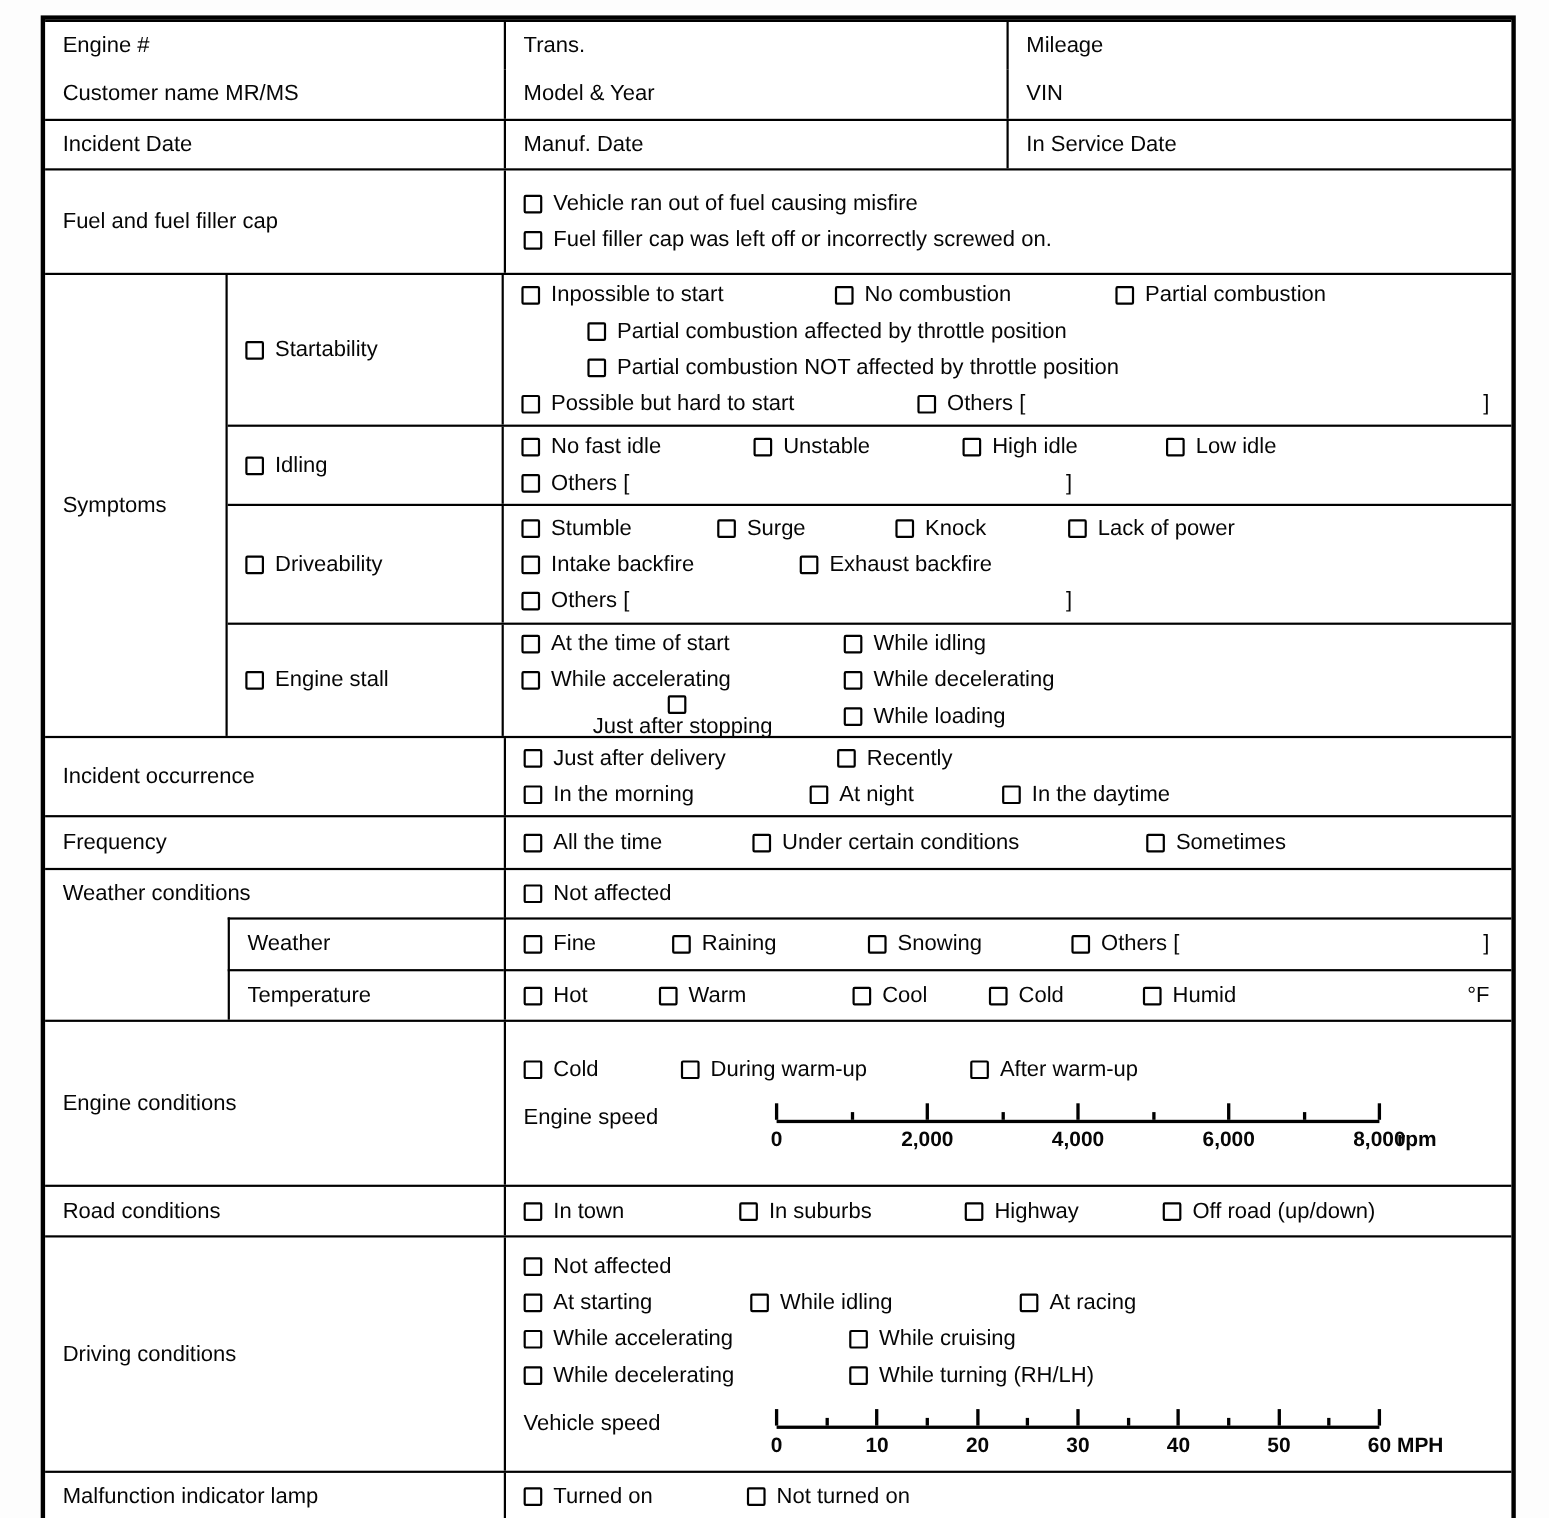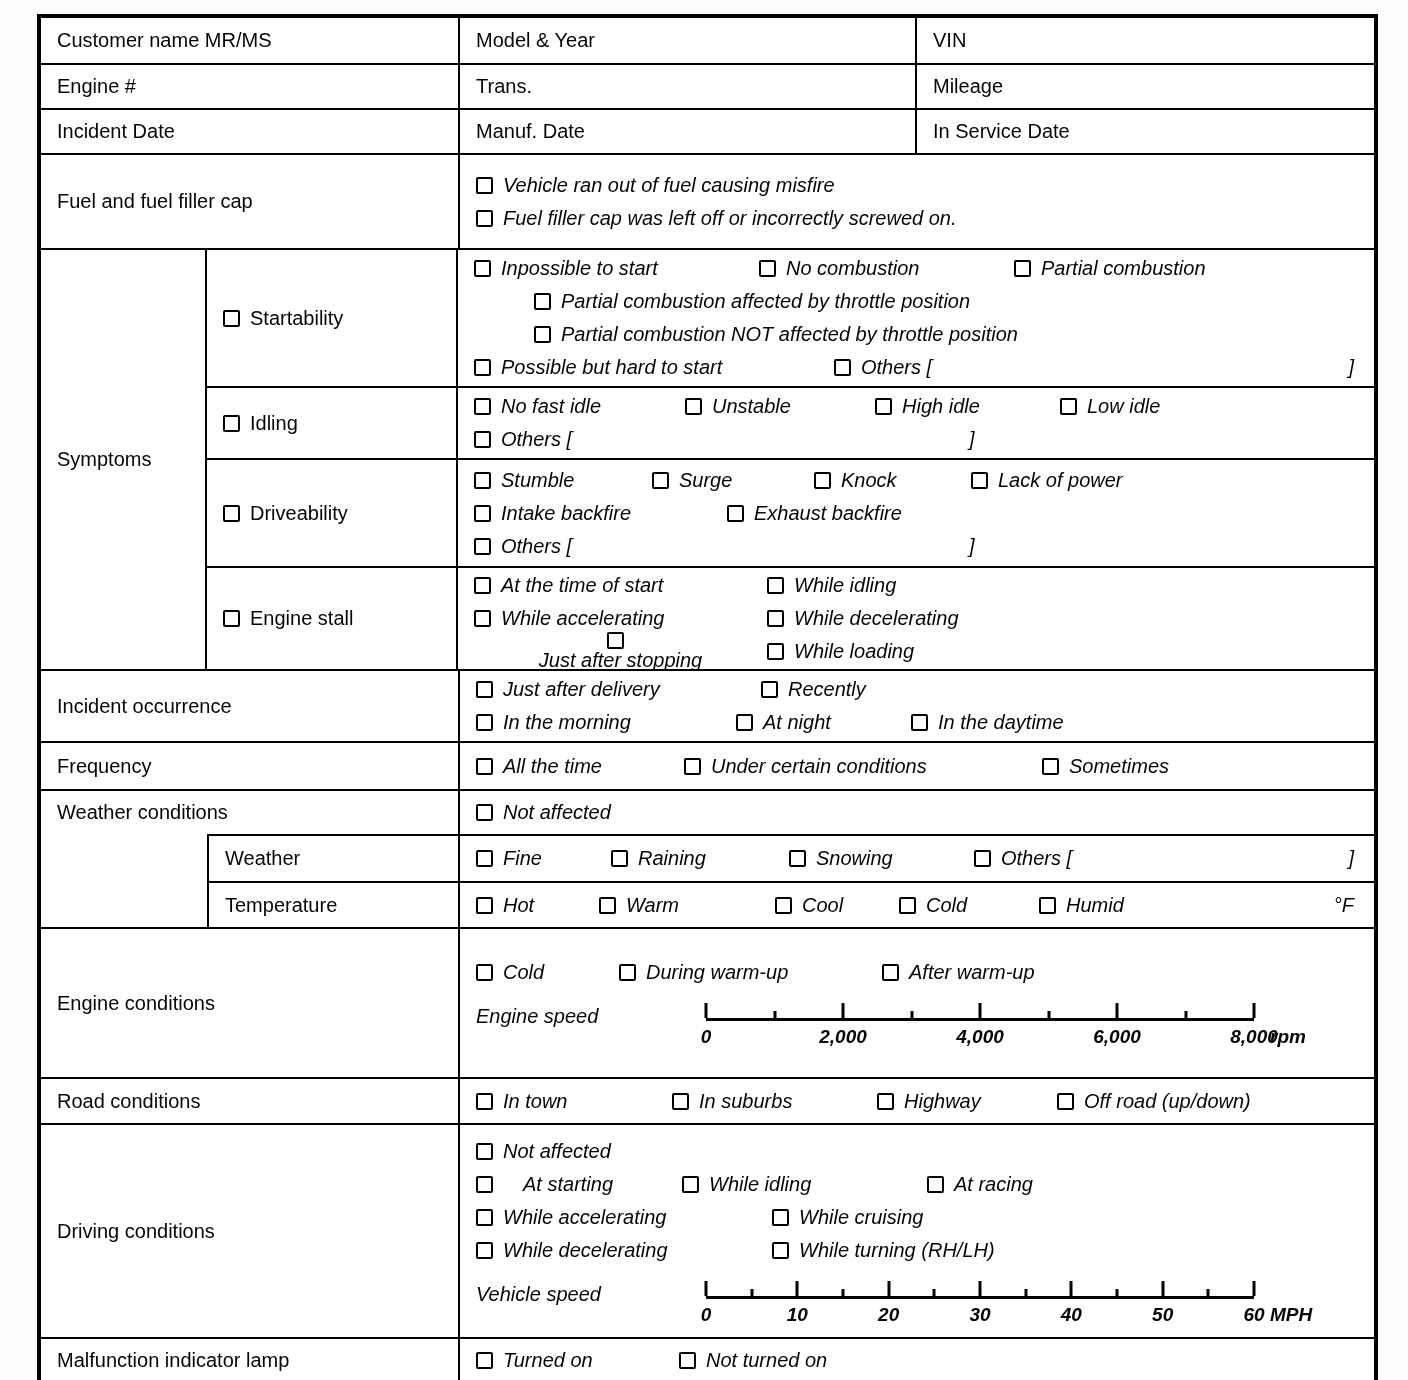--- a/index.html
+++ b/index.html
@@ -15,21 +15,21 @@
   .c1{width:417px;}
   .c2{width:457px;}
   .c3{flex:1;}
   .info-cell{display:flex;align-items:center;padding:2px 8px 2px 16px;}
   .left-label{width:417px;display:flex;align-items:center;padding:2px 8px 2px 16px;}
   .spacer{width:166px;}
   .sublabel{width:251px;display:flex;align-items:center;padding-left:16px;}
   .sym-left{width:166px;border-right:2px solid #000;display:flex;align-items:center;padding-left:16px;}
   .sym-right{flex:1;display:flex;flex-direction:column;}
   .sym-right .sublabel{width:249px;}
-  .opts{flex:1;display:flex;flex-direction:column;justify-content:center;padding:4px 20px 4px 16px;font-style:italic;}
+  .opts{flex:1;display:flex;flex-direction:column;justify-content:center;padding:4px 20px 4px 16px;}
   .opt-line{display:flex;align-items:center;min-height:33px;}
   .opt{display:inline-flex;align-items:center;}
   .cb{flex:none;width:17px;height:17px;border:2px solid #000;border-radius:2px;background:#fff;margin-right:10px;}
   .line-end{margin-left:auto;white-space:nowrap;}
   .lbl{white-space:nowrap;}
   .h-info{height:45px;}
   .h-fuel{height:95px;}
   .h-start{height:136px;}
   .h-idl{height:72px;}
   .h-drv{height:108px;}
@@ -53,40 +53,40 @@
   .ruler-labels{position:relative;height:27px;font-weight:bold;font-size:19px;}
   .ruler-labels span{position:absolute;top:5px;transform:translateX(-50%);white-space:nowrap;}
   .ruler-labels .ruler-unit{left:100%;transform:none;margin-left:16px;}
 </style>
 </head>
 <body>
 
 <div class="page">
   <div class="sheet">
 
+    <div class="row h-info bt">
+      <div class="cell info-cell c1">
+          <span class="lbl">Engine #</span>
+        </div>
+      <div class="cell info-cell c2 bl">
+          <span class="lbl">Trans.</span>
+        </div>
+      <div class="cell info-cell c3 bl">
+          <span class="lbl">Mileage</span>
+        </div>
+    </div>
     <div class="row h-info">
       <div class="cell info-cell c1">
           <span class="lbl">Customer name MR/MS</span>
         </div>
       <div class="cell info-cell c2 bl">
           <span class="lbl">Model &amp; Year</span>
         </div>
       <div class="cell info-cell c3 bl">
           <span class="lbl">VIN</span>
-        </div>
-    </div>
-    <div class="row h-info bt">
-      <div class="cell info-cell c1">
-          <span class="lbl">Engine #</span>
-        </div>
-      <div class="cell info-cell c2 bl">
-          <span class="lbl">Trans.</span>
-        </div>
-      <div class="cell info-cell c3 bl">
-          <span class="lbl">Mileage</span>
         </div>
     </div>
     <div class="row h-info bt">
       <div class="cell info-cell c1">
           <span class="lbl">Incident Date</span>
         </div>
       <div class="cell info-cell c2 bl">
           <span class="lbl">Manuf. Date</span>
         </div>
       <div class="cell info-cell c3 bl">
@@ -491,21 +491,21 @@
         </div>
       <div class="cell opts bl">
         <div>
             <div class="opt-line">
               <span class="opt">
                 <span class="cb"></span>
                 <span class="optlbl lbl">Not affected</span>
               </span>
             </div>
             <div class="opt-line">
-              <span class="opt" style="min-width: 206px; gap: 20px;">
+              <span class="opt" style="min-width: 206px;">
                 <span class="cb"></span>
                 <span class="optlbl lbl">At starting</span>
               </span>
               <span class="opt" style="min-width: 245px;">
                 <span class="cb"></span>
                 <span class="optlbl lbl">While idling</span>
               </span>
               <span class="opt">
                 <span class="cb"></span>
                 <span class="optlbl lbl">At racing</span>

